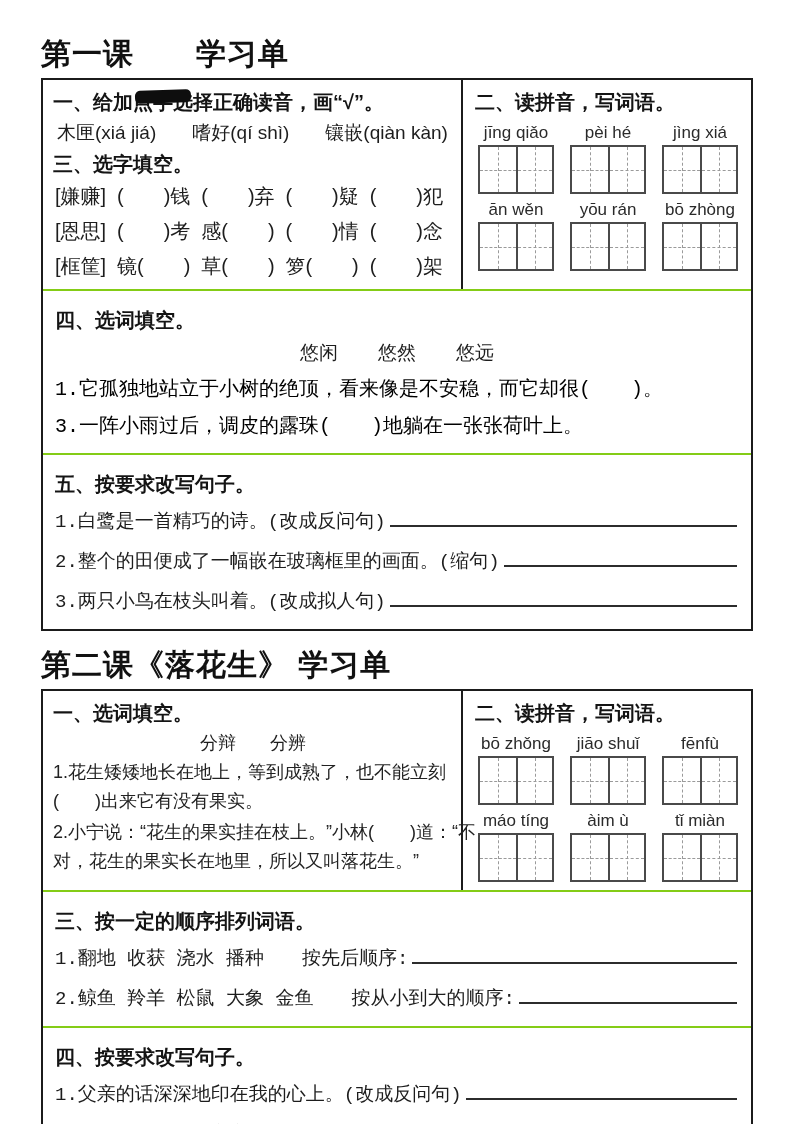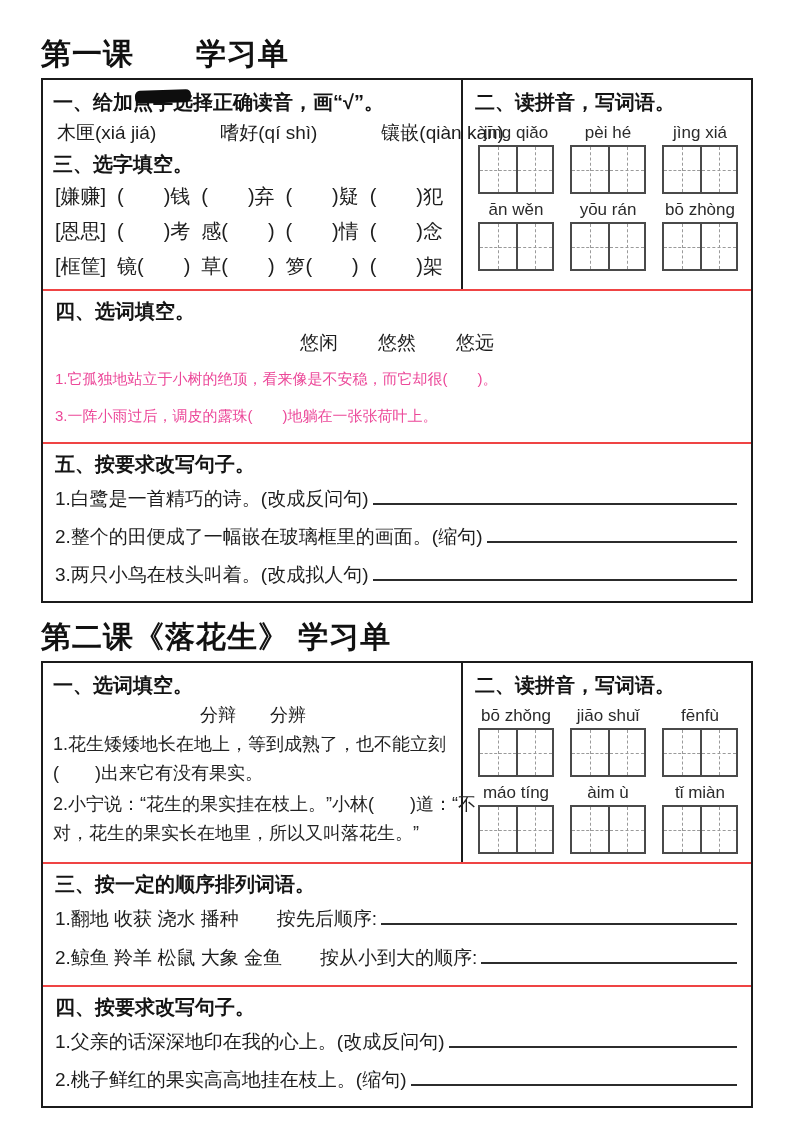--- a/index.html
+++ b/index.html
@@ -24,37 +24,37 @@
 
   .sheet-table { width: 712px; border: 2px solid #1b1b1b; background: #fff; }
 
   .top-row { display: flex; align-items: stretch; }
   .cell-l {
     width: 420px; border-right: 2px solid #1b1b1b;
     padding: 7px 8px 5px 10px;
   }
   .cell-r { flex: 1 1 auto; padding: 7px 10px 8px 12px; }
 
-  .band { border-top: 2px solid #ef4444; padding: 5px 12px 8px 12px; }
+  .band { border-top: 2px solid #84cc16; padding: 16px 12px 8px 12px; font-family: Liberation Mono, monospace; }
 
   .h {
     font-weight: 700; font-size: 20px; line-height: 30px;
     color: #141414; white-space: nowrap;
   }
   .rel { position: relative; }
   .smudge {
     position: absolute; left: 82px; top: 3px;
     width: 56px; height: 13px;
     background: #0e0e0e; border-radius: 5px;
     transform: rotate(-2deg);
   }
 
-  .t-line { font-size: 15px; line-height: 32px; white-space: nowrap; color: #ec4899; }
-
-  .words-row { display: flex; gap: 64px; font-size: 19px; line-height: 32px; padding-left: 4px; white-space: nowrap; }
+  .t-line { font-size: 20px; line-height: 32px; white-space: nowrap; color: #000000; }
+
+  .words-row { display: flex; gap: 36px; font-size: 19px; line-height: 32px; padding-left: 4px; white-space: nowrap; }
 
   .char-row {
     display: flex; justify-content: space-between;
     font-size: 20px; line-height: 35px; padding: 0 10px 0 2px; white-space: nowrap;
   }
 
   
   .py-grid {
     display: grid;
     grid-template-columns: repeat(3, 1fr);

